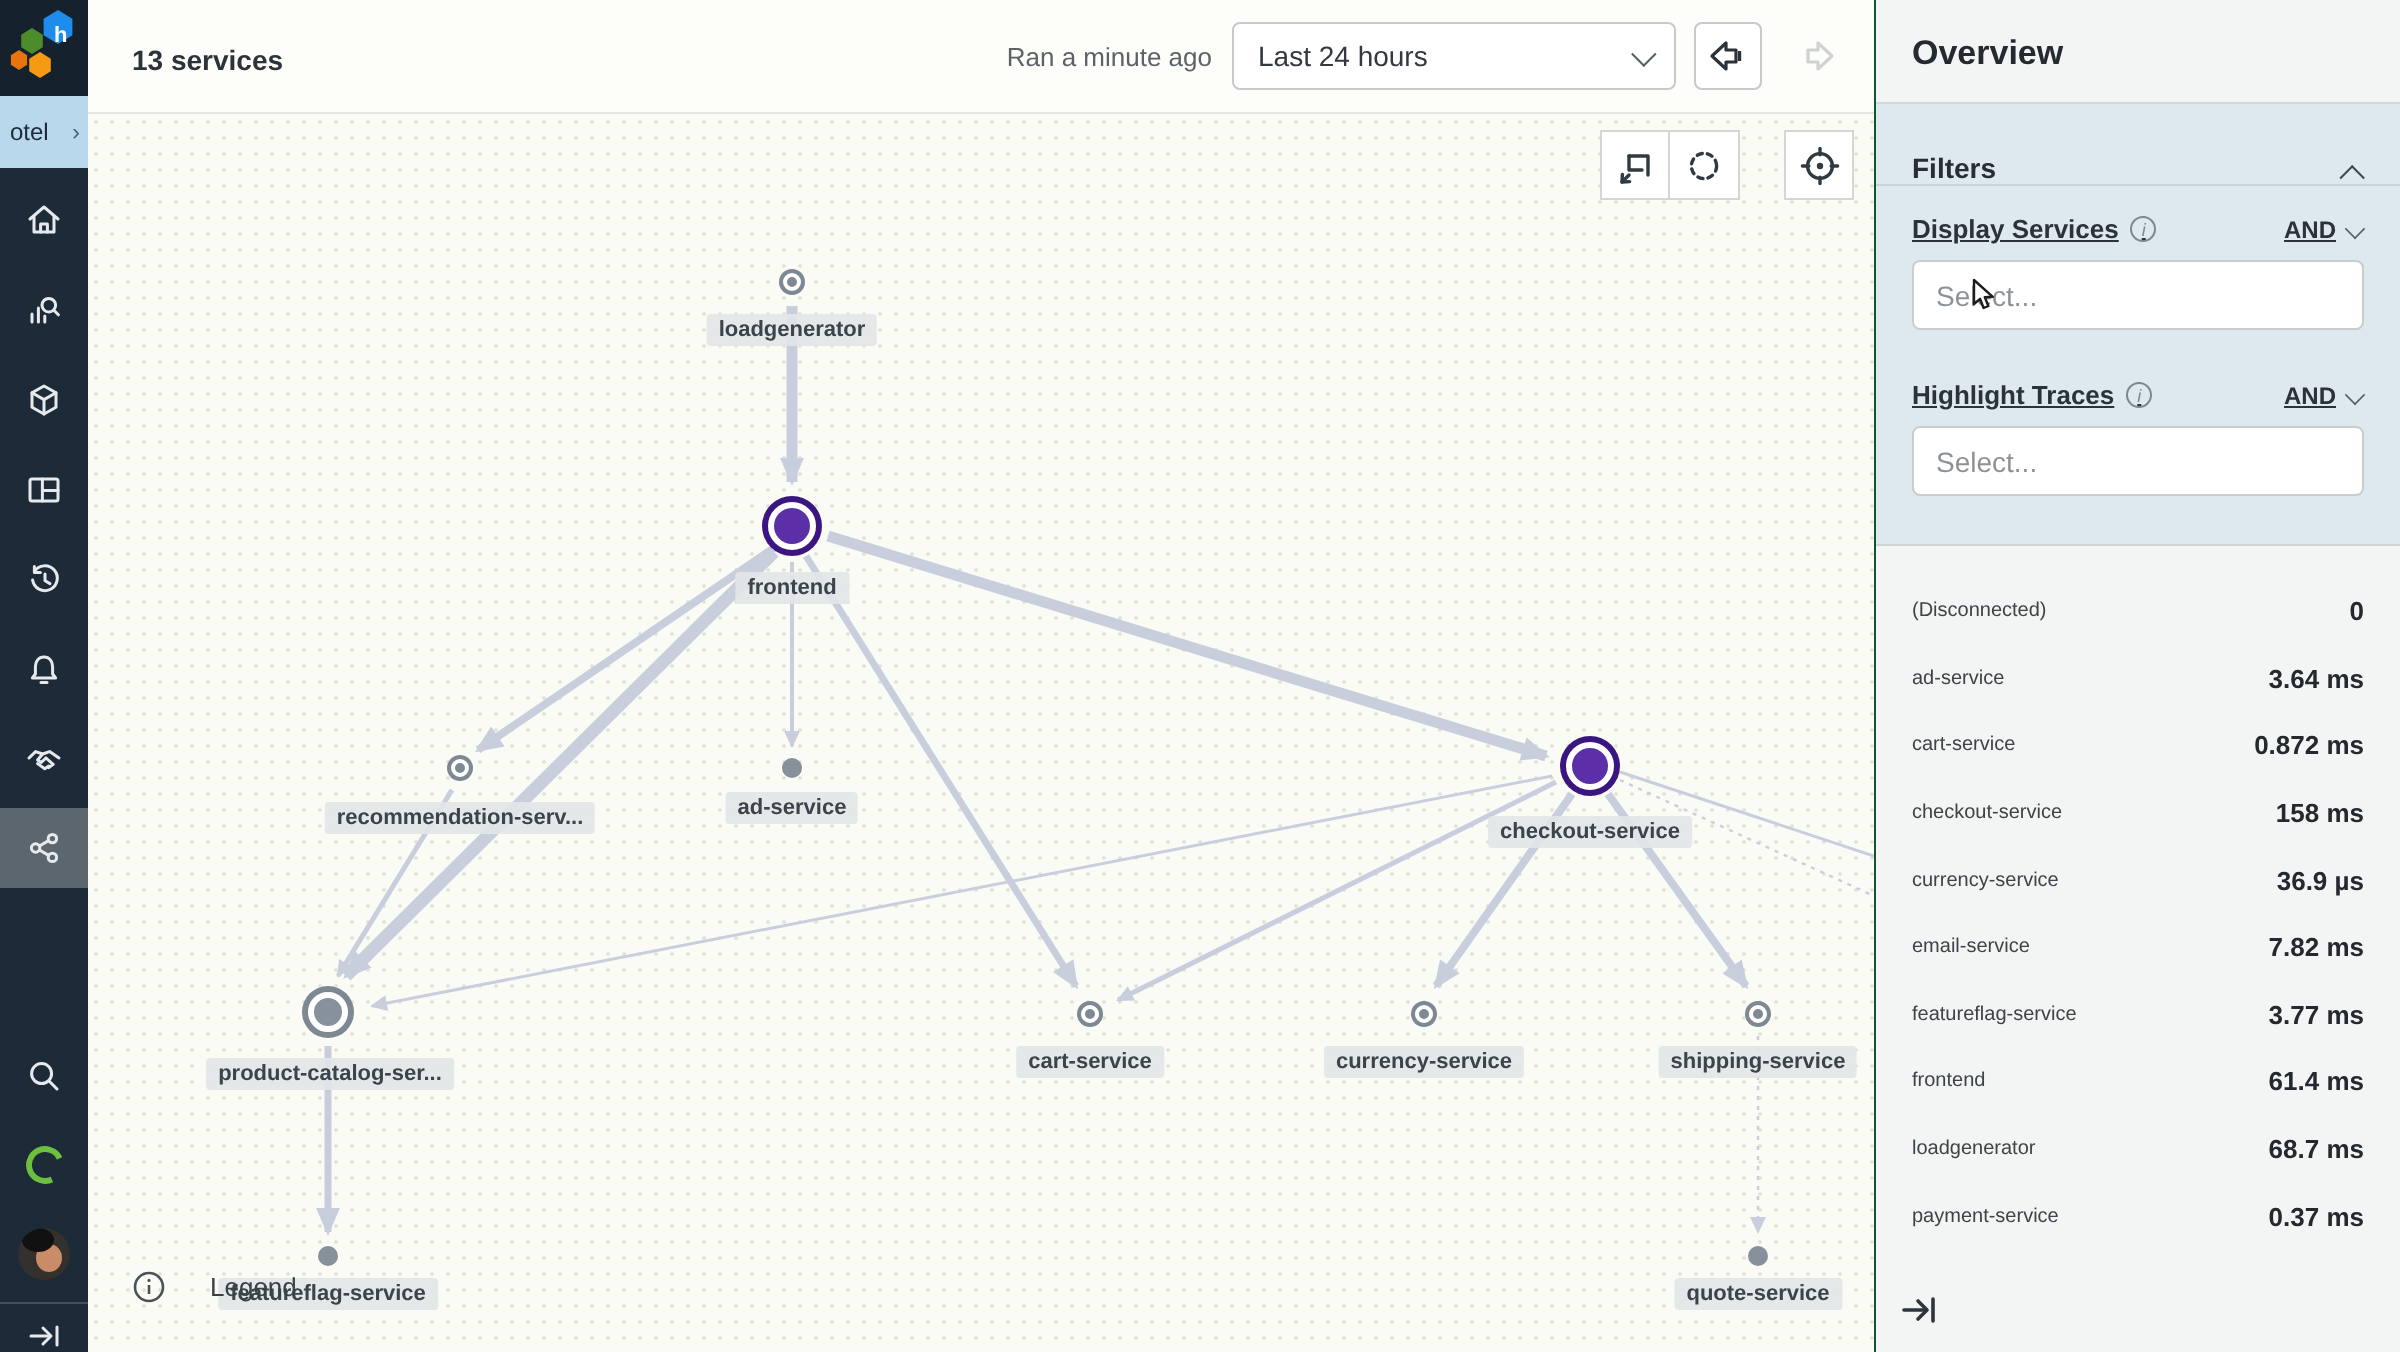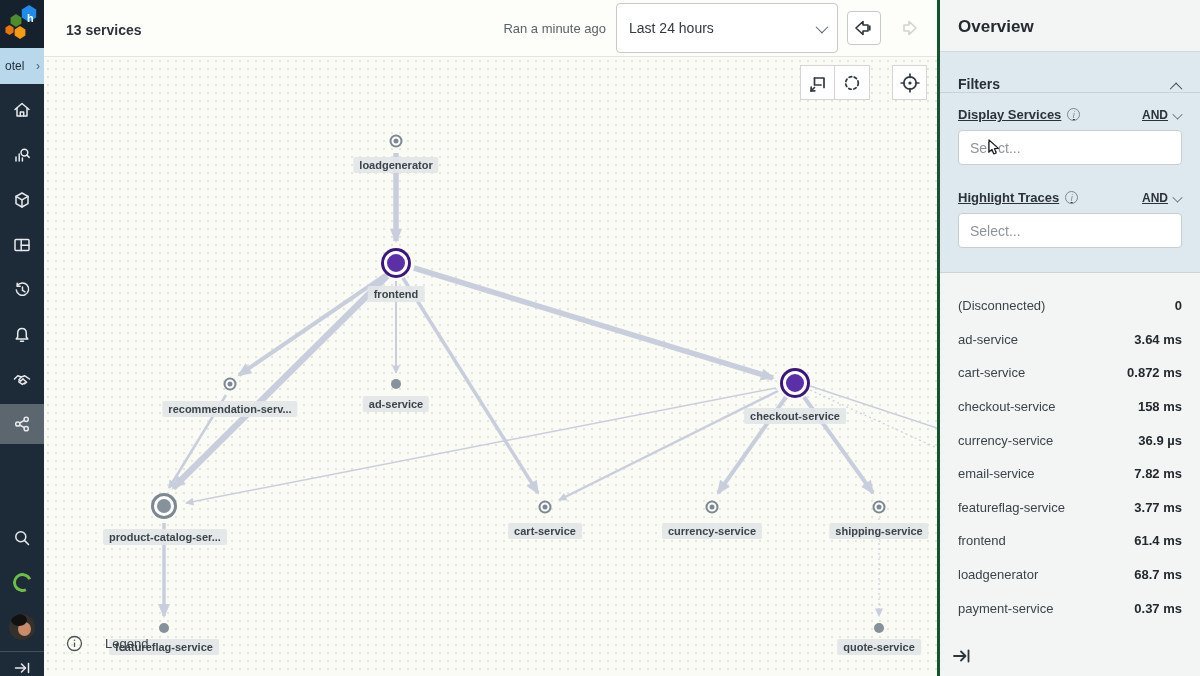--- a/index.html
+++ b/index.html
@@ -24,21 +24,21 @@
   .avatar { width:26px; height:26px; border-radius:50%; background:#33302e; position:relative; overflow:hidden; }
   .avatar .face { position:absolute; left:9px; top:8px; width:13px; height:14px; border-radius:50%; background:#c98b68; }
   .avatar .hair { position:absolute; left:2px; top:0px; width:16px; height:12px; border-radius:50%; background:#111; }
 
   
   .header { position:absolute; left:44px; top:0; width:893px; height:57px; background:#fdfdf9;
             border-bottom:1px solid #e3e5e0; display:flex; align-items:center; z-index:20; }
   .page-title { font-size:27px; font-weight:bold; color:#242b33; margin-left:14px; letter-spacing:.2px; }
   .svc-count { font-size:14px; font-weight:bold; color:#2c333a; margin-left:22px; margin-top:4px; }
   .ran-text { margin-left:auto; font-size:13px; color:#5b6369; margin-right:10px; }
-  .time-select { width:222px; height:50px; border:1px solid #c6cac9; border-radius:4px; background:#fff;
+  .time-select { width:222px; height:34px; border:1px solid #c6cac9; border-radius:4px; background:#fff;
                  display:flex; align-items:center; justify-content:space-between; padding:0 12px; cursor:pointer; }
   .time-select .val { font-size:14px; color:#33393f; }
   .chev-down { width:9px; height:9px; border-right:1.6px solid #55606a; border-bottom:1.6px solid #55606a; transform:rotate(45deg) translateY(-2px); }
   .hist-btn { width:34px; height:34px; border:1px solid #c6cac9; border-radius:4px; background:#fff;
               display:flex; align-items:center; justify-content:center; margin-left:9px; cursor:pointer; }
   .fwd-btn { width:34px; height:34px; display:flex; align-items:center; justify-content:center; margin:0 12px 0 10px; cursor:default; }
 
   
   .canvas { position:absolute; left:44px; top:57px; width:893px; height:619px; background:#fbfbf5;
             background-image:radial-gradient(#e4e5da 1px, transparent 1px); background-size:8px 8px; overflow:hidden; }
@@ -52,41 +52,41 @@
   .node.large-purple { width:24px; height:24px; background:#5b2fa8; border:3px solid #fff; box-shadow:0 0 0 3px #3b1680; }
   .node.large-gray { width:20px; height:20px; background:#87919c; border:3px solid #fff; box-shadow:0 0 0 3px #7d8893; }
   .node.small-ringed { width:9px; height:9px; background:#7f8994; border:2px solid #fff; box-shadow:0 0 0 2px #7d8893; }
   .node.dot { width:10px; height:10px; background:#87919c; }
   .node-label { position:absolute; transform:translateX(-50%); white-space:nowrap; font-size:11px; font-weight:bold;
                 color:#3b434b; background:rgba(226,229,232,.9); padding:2px 6px; border-radius:2px; cursor:pointer; }
   .legend-row { position:absolute; left:22px; top:578px; display:flex; align-items:center; cursor:pointer; }
   .legend-text { font-size:13px; color:#3a4147; margin-left:22px; }
 
   
-  .panel { position:absolute; left:937px; top:0; width:263px; height:676px; background:#f2f5f4; border-left:3px solid #14532d; z-index:25; }
+  .panel { position:absolute; left:937px; top:0; width:263px; height:676px; background:#f2f5f4; border-left:1px solid #14532d; z-index:25; }
   .panel-title { font-size:17px; font-weight:bold; color:#242a30; padding:17px 18px 14px 18px; }
   .filters-block { background:#dde9ee; border-top:1px solid #d2d9d9; border-bottom:1px solid #ccd4d4; }
   .filters-header { height:41px; display:flex; align-items:flex-end; justify-content:space-between; padding:0 18px;
                     border-bottom:1px solid #c9d3d6; cursor:pointer; }
   .filters-title { font-size:14px; font-weight:bold; color:#272e34; }
   .chev-up { width:9px; height:9px; border-right:1.6px solid #3c464e; border-bottom:1.6px solid #3c464e; transform:rotate(-135deg) translateY(-2px); }
   .field-group { padding:14px 18px 0 18px; }
   .field-label-row { display:flex; align-items:center; font-size:13px; font-weight:bold; color:#2b3238; margin-bottom:8px;text-decoration:underline; }
   .info-dot { width:13px; height:13px; border:1px solid #7d878d; border-radius:50%; color:#7d878d; font-size:9px; font-weight:normal;
               display:inline-flex; align-items:center; justify-content:center; margin-left:6px; font-style:italic; }
   .and-box { margin-left:auto; display:flex; align-items:center; font-size:12px; font-weight:bold; color:#2b3238; cursor:pointer; }
   .and-box .chev-down { margin-left:5px; transform:rotate(45deg) scale(.8); }
   .select-input { width:100%; height:35px; border:1px solid #c9cecd; border-radius:4px; background:#fff; padding:0 11px;
                   font-size:14px; color:#333; font-family:"Liberation Sans",sans-serif; }
   .select-input::placeholder { color:#8c9398; }
   .filters-pad { height:24px; }
   .services-sec { padding:16px 18px 0 18px; }
   .services-title { font-size:14px; font-weight:bold; color:#242a30; margin-bottom:4px; }
   .svc-row { display:flex; align-items:center; justify-content:space-between; height:33.6px; cursor:pointer; }
-  .svc-name { font-size:13px; color:#3c4349; }
+  .svc-name { font-size:10px; color:#3c4349; }
   .svc-val { font-size:13px; font-weight:bold; color:#23292e; }
   .panel-collapse { position:absolute; left:10px; bottom:5px; cursor:pointer; }
   .panel-collapse svg { stroke:#2e363d; fill:none; stroke-width:1.8; stroke-linecap:round; stroke-linejoin:round; }
   .cursor-ghost { position:absolute; left:42px; top:138px; z-index:40; pointer-events:none; }
 </style>
 </head>
 <body>
 
 <div class="app">
 

